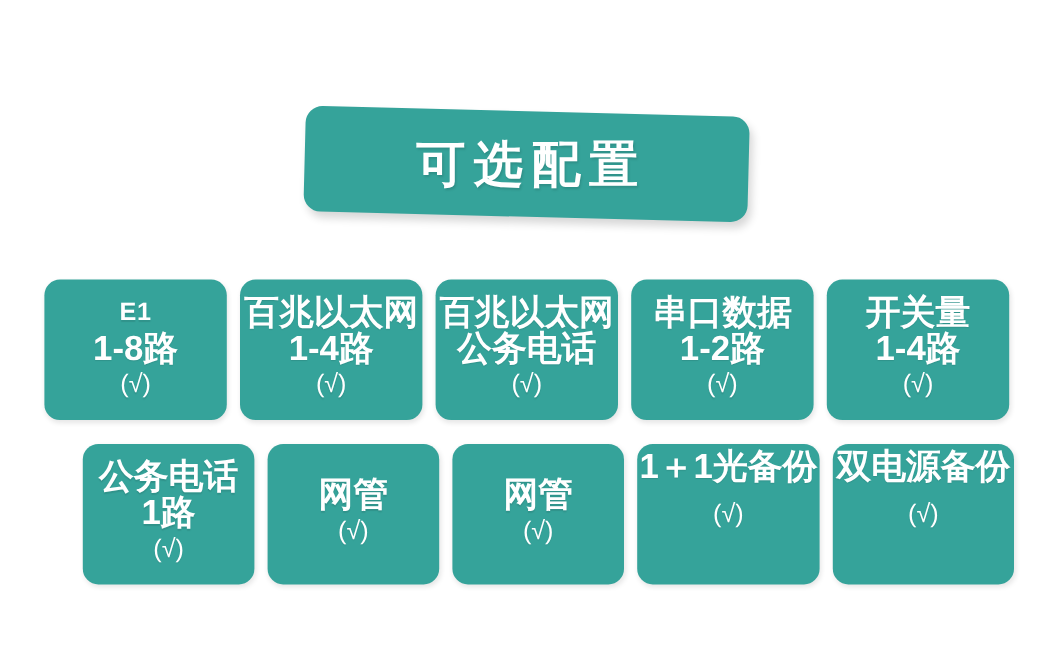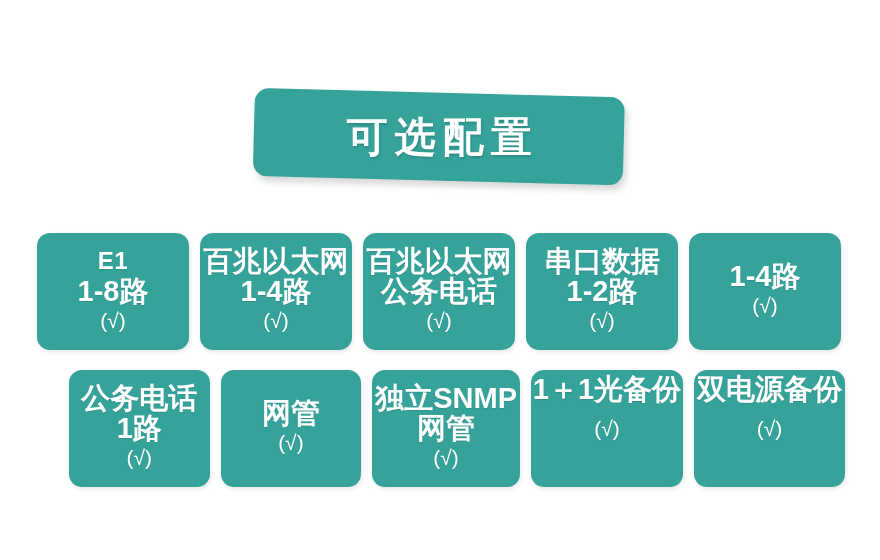--- a/index.html
+++ b/index.html
@@ -87,21 +87,21 @@
   .card .line {
     color: #ffffff;
     font-size: 29px;
     font-weight: bold;
     line-height: 30px;
     white-space: nowrap;
     letter-spacing: 0px;
     text-shadow: 0px 1px 1px rgba(0,0,0,0.10);
   }
   .card .line.latin {
-    font-size: 24px;
+    font-size: 21px;
     letter-spacing: 0.5px;
   }
   .card .check {
     color: #ffffff;
     font-size: 21px;
     font-weight: normal;
     line-height: 29px;
     letter-spacing: 0px;
     text-shadow: 0px 1px 1px rgba(0,0,0,0.10);
   }
@@ -136,37 +136,37 @@
         <span class="line">百兆以太网</span>
         <span class="line">公务电话</span>
         <span class="check">(√)</span>
       </div>
       <div class="card">
         <span class="line">串口数据</span>
         <span class="line">1-2路</span>
         <span class="check">(√)</span>
       </div>
       <div class="card">
+        <span class="line">开关量</span>
         <span class="line">1-4路</span>
         <span class="check">(√)</span>
       </div>
     </div>
 
     <div class="row">
       <div class="card">
         <span class="line">公务电话</span>
         <span class="line">1路</span>
         <span class="check">(√)</span>
       </div>
       <div class="card">
         <span class="line">网管</span>
         <span class="check">(√)</span>
       </div>
       <div class="card">
-        <span class="line">独立SNMP</span>
         <span class="line">网管</span>
         <span class="check">(√)</span>
       </div>
       <div class="card two-line">
         <span class="line">1＋1光备份</span>
         <span class="check">(√)</span>
       </div>
       <div class="card two-line">
         <span class="line">双电源备份</span>
         <span class="check">(√)</span>

